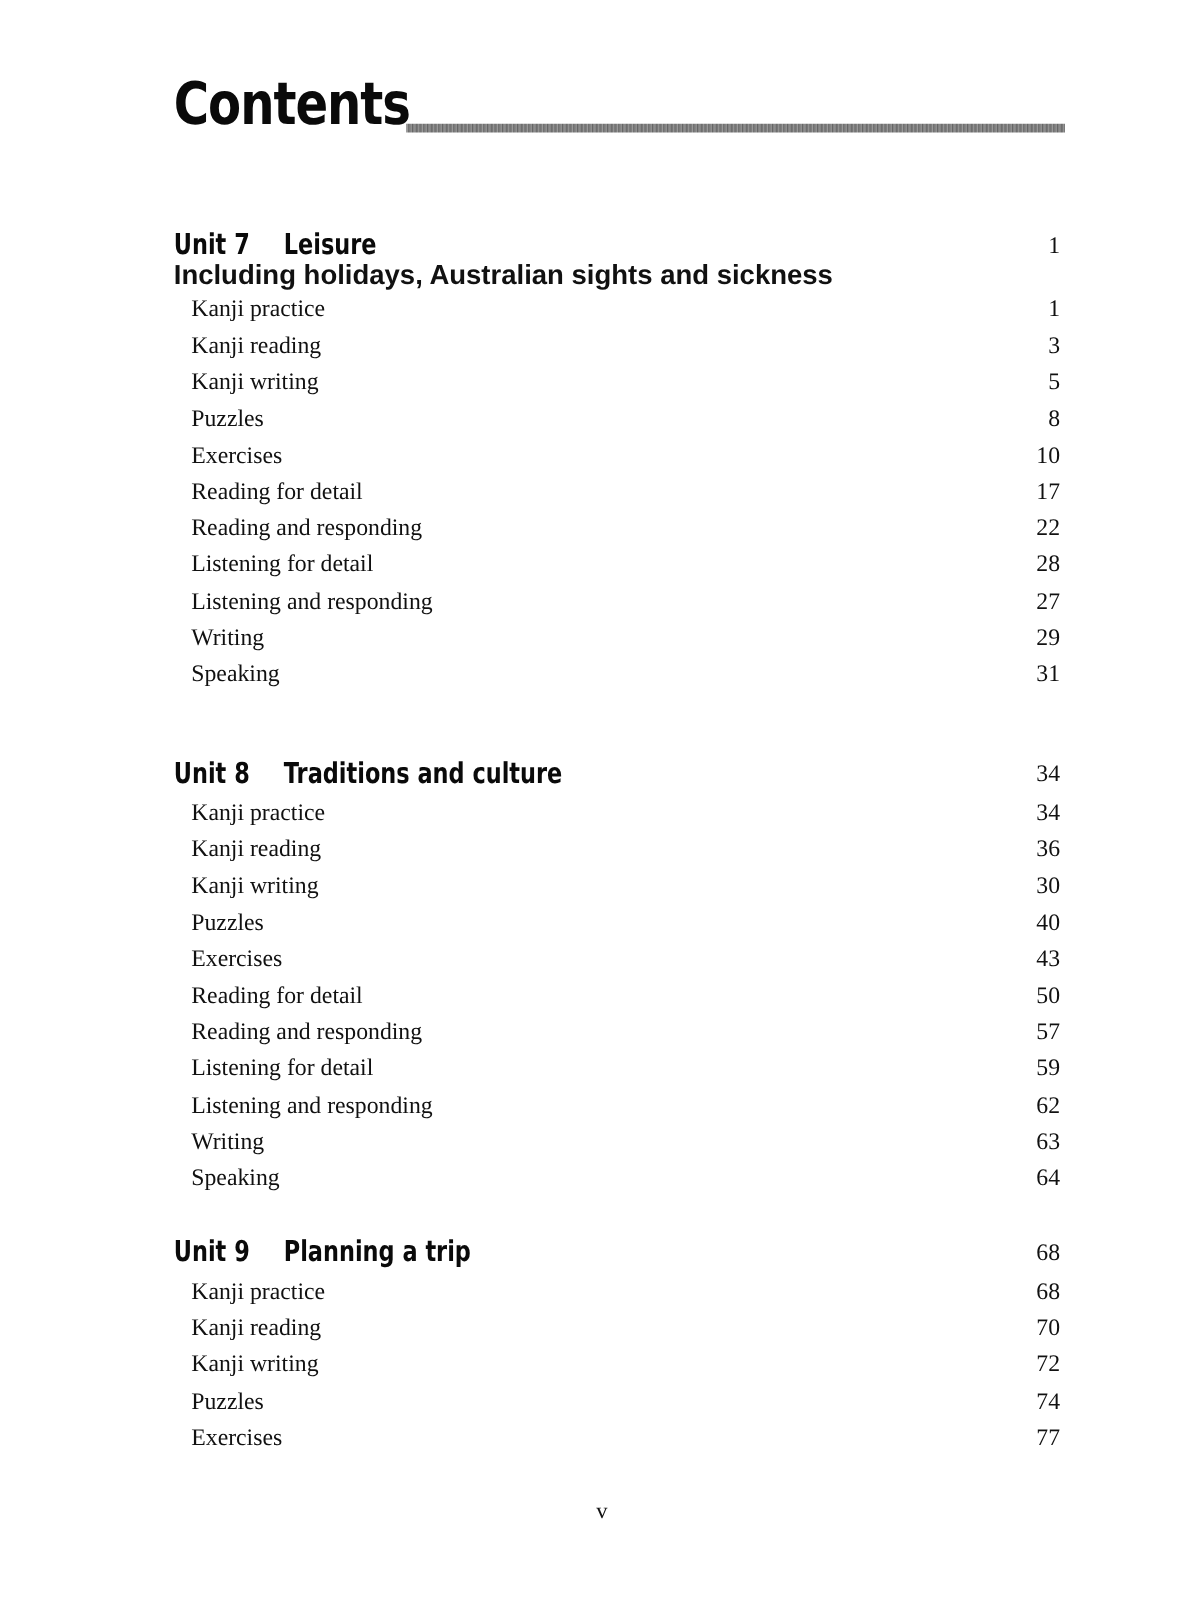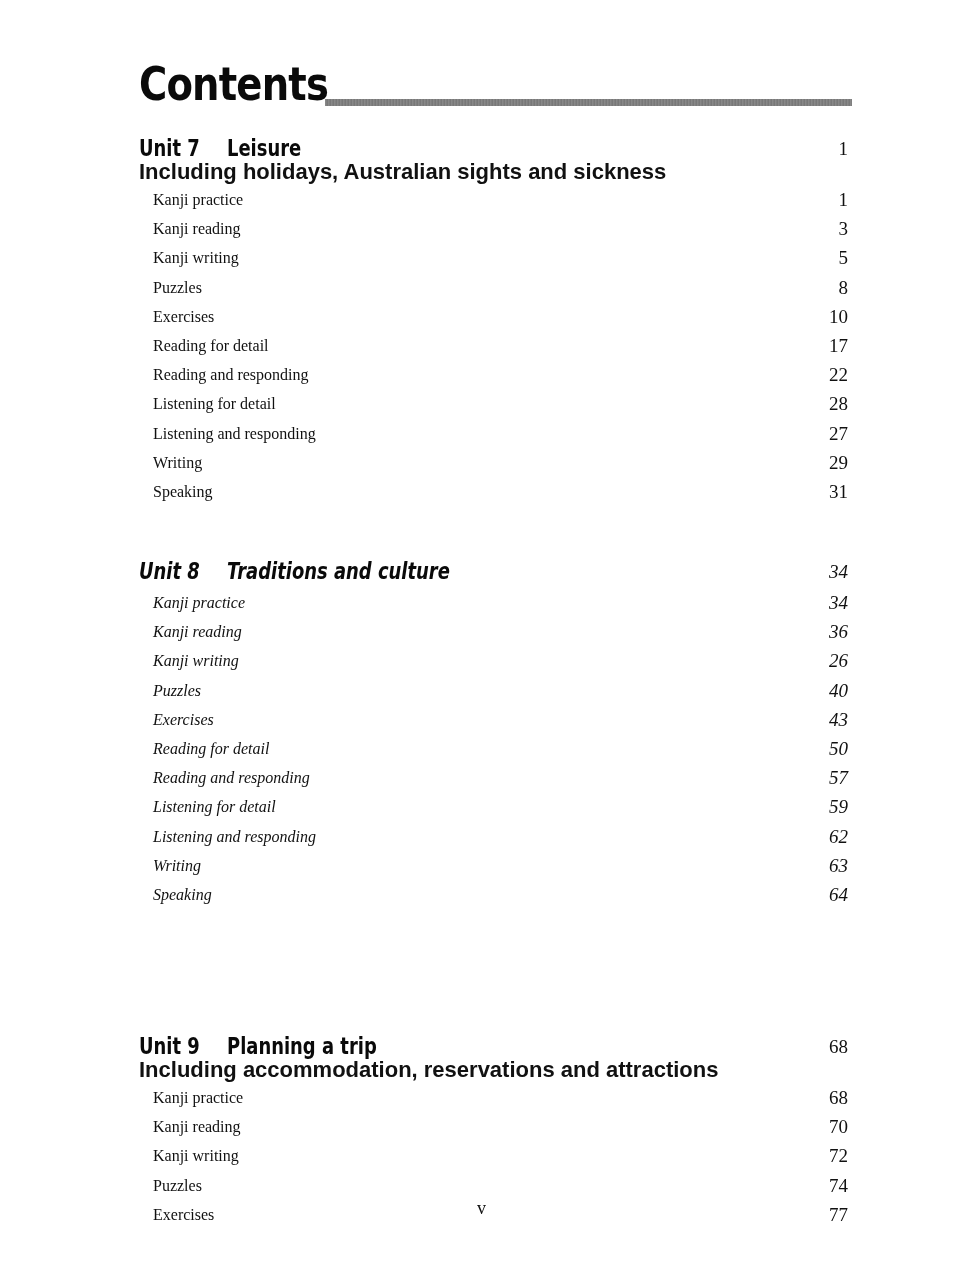--- a/index.html
+++ b/index.html
@@ -11,21 +11,21 @@
       position: absolute; left: 0; top: 0;
       font-family: "DejaVu Sans", sans-serif; font-weight: bold;
       font-size: 47px; letter-spacing: -1px; line-height: 52px;
       transform: scaleX(0.82); transform-origin: left center; color: #0a0a0a;
     }
     .contents-rule {
       position: absolute; left: 186px; right: 0; top: 41px; height: 7px;
       background: repeating-linear-gradient(90deg, #777 0px, #999 1px, #666 2px, #8a8a8a 3px);
     }
 
-    .unit { position: absolute; left: 139px; width: 713px; }
+    .unit { position: absolute; left: 139px; width: 713px; margin-top: 48px; }
     .unit-heading { position: relative; height: 28px; }
     .unit-num, .unit-name {
       position: absolute; top: 0;
       font-family: "DejaVu Sans", sans-serif; font-weight: bold;
       font-size: 23px; line-height: 28px; color: #0a0a0a;
       transform: scaleX(0.78); transform-origin: left center; white-space: nowrap;
     }
     .unit-num { left: 0; }
     .unit-name { left: 88px; }
     .unit-page {
@@ -33,21 +33,21 @@
       font-family: "Liberation Serif", serif; font-size: 19px; line-height: 24px; color: #111;
     }
     .unit-subtitle {
       font-family: "Liberation Sans", sans-serif; font-weight: bold;
       font-size: 22px; line-height: 20px; color: #111; margin-top: 0px; white-space: nowrap;
     }
     .entries { list-style: none; margin: 6px 0 0 0; padding: 0; }
     .entry { position: relative; height: 29.2px; }
     .entry-label {
       position: absolute; left: 14px; top: 0;
-      font-family: "Liberation Serif", serif; font-size: 16px; line-height: 24px; color: #111; white-space: nowrap;
+      font-family: "Liberation Serif", serif; font-size: 19px; line-height: 24px; color: #111; white-space: nowrap;
     }
     .entry-page {
       position: absolute; right: 4px; top: 0;
       font-family: "Liberation Serif", serif; font-size: 19px; line-height: 24px; color: #111;
     }
 
     .page-number {
       position: absolute; left: 0; width: 963px; top: 1198px; text-align: center;
       font-family: "Liberation Serif", serif; font-size: 18px; color: #111;
     }
@@ -110,38 +110,38 @@
           <span class="entry-label">Writing</span>
           <span class="entry-page">29</span>
         </li>
       <li class="entry">
           <span class="entry-label">Speaking</span>
           <span class="entry-page">31</span>
         </li>
     </ul>
   </section>
 
-  <section class="unit" style="top:557px;font-style:italic;">
+  <section class="unit" style="top:557px;">
     <div class="unit-heading">
       <span class="unit-num">Unit 8</span>
       <span class="unit-name">Traditions and culture</span>
       <span class="unit-page">34</span>
     </div>
     <ul class="entries">
       <li class="entry">
           <span class="entry-label">Kanji practice</span>
           <span class="entry-page">34</span>
         </li>
       <li class="entry">
           <span class="entry-label">Kanji reading</span>
           <span class="entry-page">36</span>
         </li>
       <li class="entry">
           <span class="entry-label">Kanji writing</span>
-          <span class="entry-page">26</span>
+          <span class="entry-page">30</span>
         </li>
       <li class="entry">
           <span class="entry-label">Puzzles</span>
           <span class="entry-page">40</span>
         </li>
       <li class="entry">
           <span class="entry-label">Exercises</span>
           <span class="entry-page">43</span>
         </li>
       <li class="entry">
@@ -164,27 +164,26 @@
           <span class="entry-label">Writing</span>
           <span class="entry-page">63</span>
         </li>
       <li class="entry">
           <span class="entry-label">Speaking</span>
           <span class="entry-page">64</span>
         </li>
     </ul>
   </section>
 
-  <section class="unit" style="top:1032px;">
+  <section class="unit" style="top:940px;">
     <div class="unit-heading">
       <span class="unit-num">Unit 9</span>
       <span class="unit-name">Planning a trip</span>
       <span class="unit-page">68</span>
     </div>
-    <div class="unit-subtitle">Including accommodation, reservations and attractions</div>
     <ul class="entries">
       <li class="entry">
           <span class="entry-label">Kanji practice</span>
           <span class="entry-page">68</span>
         </li>
       <li class="entry">
           <span class="entry-label">Kanji reading</span>
           <span class="entry-page">70</span>
         </li>
       <li class="entry">

